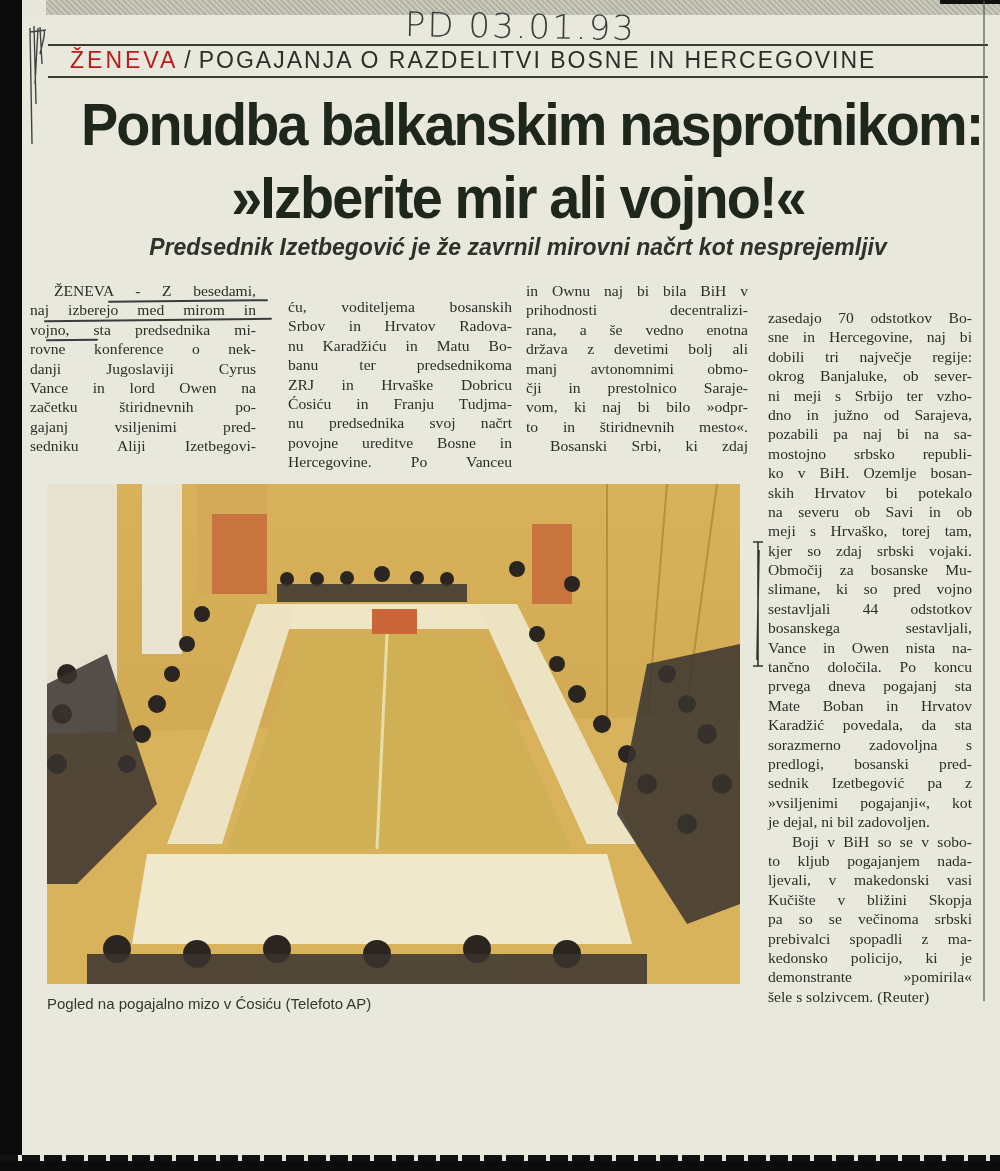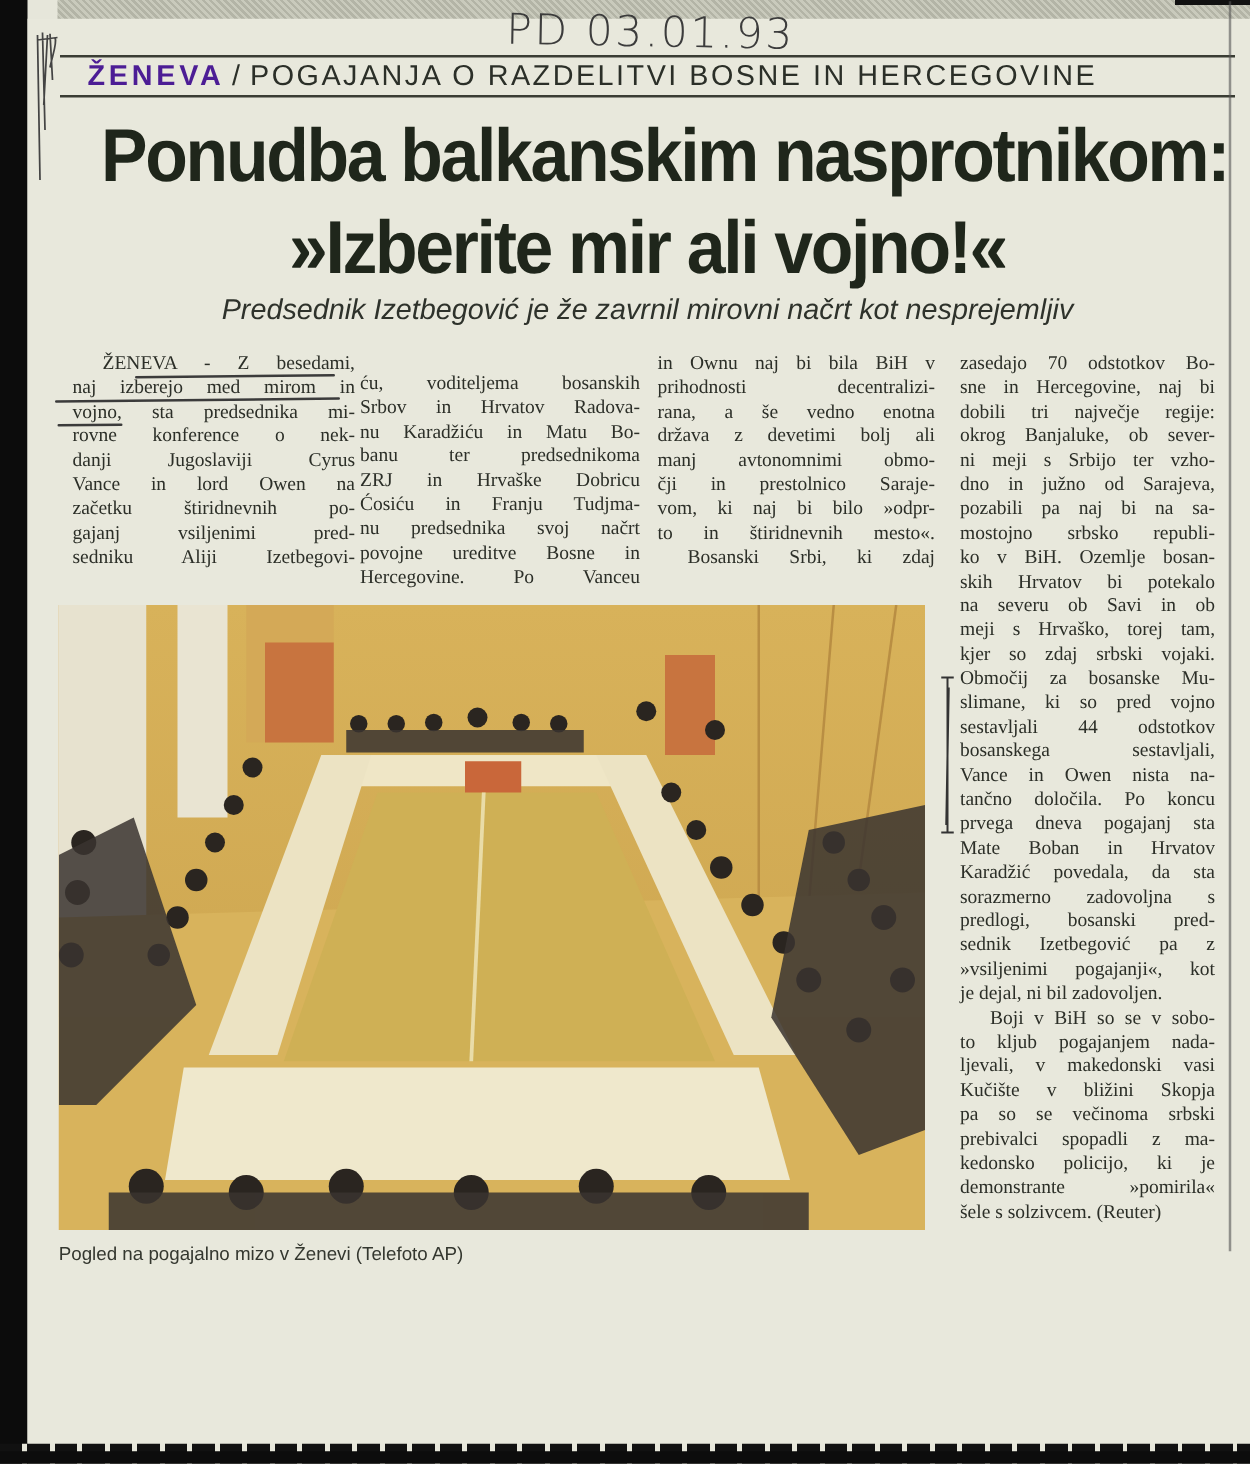--- a/index.html
+++ b/index.html
@@ -32,46 +32,47 @@
   }
   .clip-mark {
     position: absolute; left: 26px; top: 24px; width: 24px; height: 125px;
   }
   .rule { position: absolute; left: 48px; width: 940px; height: 2px; background: #3a3d34; }
   .kicker {
     position: absolute; left: 70px; top: 47px;
     font-family: "Liberation Sans", sans-serif; font-size: 23px; color: #2b2f28;
     letter-spacing: 2px; white-space: nowrap;
   }
-  .kicker b { font-weight: bold; color: #4c1d95; letter-spacing: 3px; }
+  .kicker b { font-weight: normal; color: #b91c1c; letter-spacing: 3px; }
   .kicker .slash { margin: 0 6px; }
   .headline {
     position: absolute; left: 48px; width: 940px; text-align: center;
     font-family: "Liberation Sans", sans-serif; font-weight: bold; color: #1f261b;
     letter-spacing: -2px; white-space: nowrap; transform-origin: center;
   }
   .h1 { top: 90px; font-size: 60px; transform: scaleX(0.93); }
   .h2 { top: 163px; font-size: 60px; transform: scaleX(0.93); }
   .deck {
     position: absolute; left: 48px; width: 940px; top: 234px; text-align: center;
     font-family: "Liberation Sans", sans-serif; font-style: italic; font-size: 23px; color: #2e322b;
     white-space: nowrap;
+    font-weight: bold;
   }
   .col {
     position: absolute; top: 281px;
     font-size: 15.6px; line-height: 19.4px; color: #2c2f28;
     text-align: justify; text-align-last: justify;
   }
   .col .line { display: block; white-space: nowrap; text-align-last: justify; text-align: justify; height: 19.4px; overflow: visible; }
   .col .line.last { text-align-last: left; }
   .col .line.indent { padding-left: 24px; }
-  .c1 { left: 58px; width: 226px; }
+  .c1 { left: 30px; width: 226px; }
   .c2 { left: 288px; width: 224px; margin-top: 16px; }
   .c3 { left: 526px; width: 222px; }
-  .c4 { left: 768px; width: 204px; }
+  .c4 { left: 768px; width: 204px; margin-top: 27px; }
   .underline-mark {
     position: absolute; height: 2px; background: #3b3b3b; border-radius: 2px; transform: rotate(-0.6deg);
   }
   .margin-mark {
     position: absolute; left: 752px; top: 540px; width: 12px; height: 128px;
   }
   .right-border { position: absolute; left: 983px; top: 1px; width: 2px; height: 1000px; background: #555; opacity: 0.6; }
   .photo {
     position: absolute; left: 47px; top: 484px; width: 693px; height: 500px;
     overflow: hidden; background: #d9b563;
@@ -258,15 +259,15 @@
     </g>
     <g fill="#3a3430" opacity="0.85">
       <rect x="230" y="100" width="190" height="18"></rect>
       <polygon points="0,200 60,170 110,320 30,400 0,400"></polygon>
       <polygon points="600,180 693,160 693,420 640,440 570,330"></polygon>
       <rect x="40" y="470" width="560" height="30"></rect>
     </g>
   </svg>
 </div>
 
-<div class="caption">Pogled na pogajalno mizo v Ženevi (Telefoto AP)</div>
+<div class="caption">Pogled na pogajalno mizo v Ćosiću (Telefoto AP)</div>
 
 <div class="bottom-edge"></div>
 
 </body></html>

